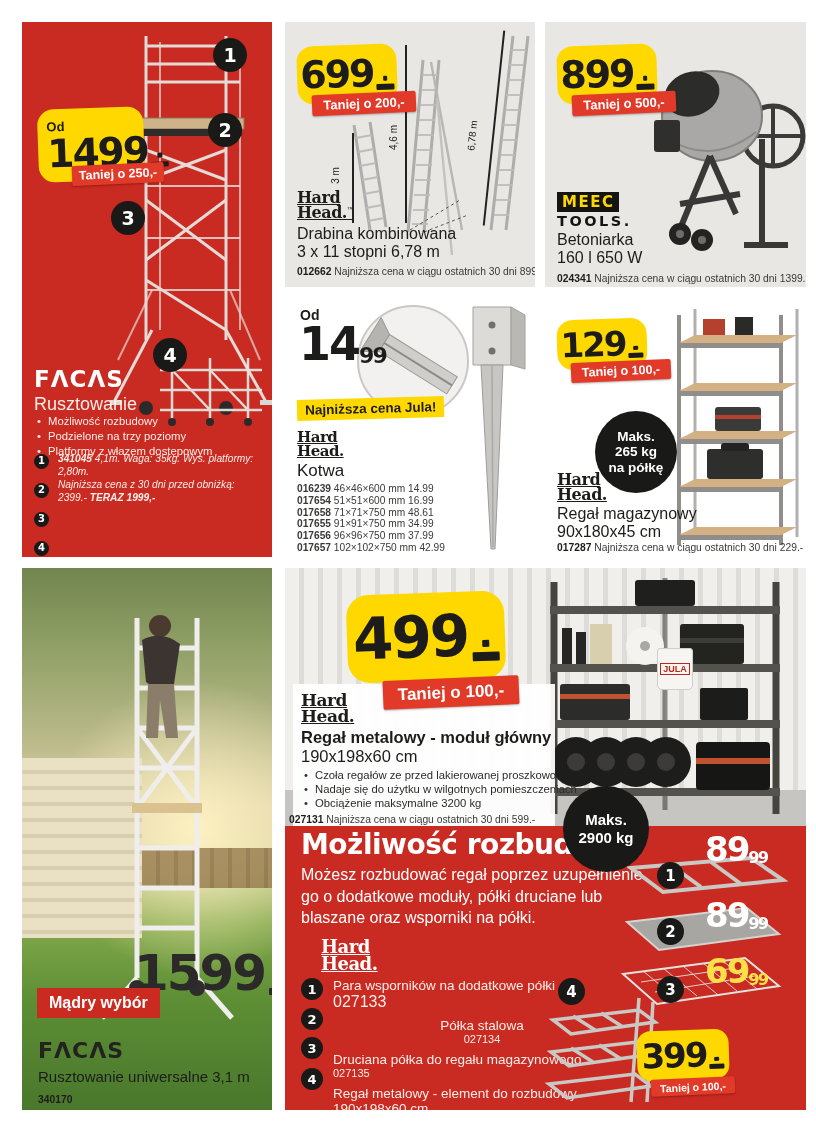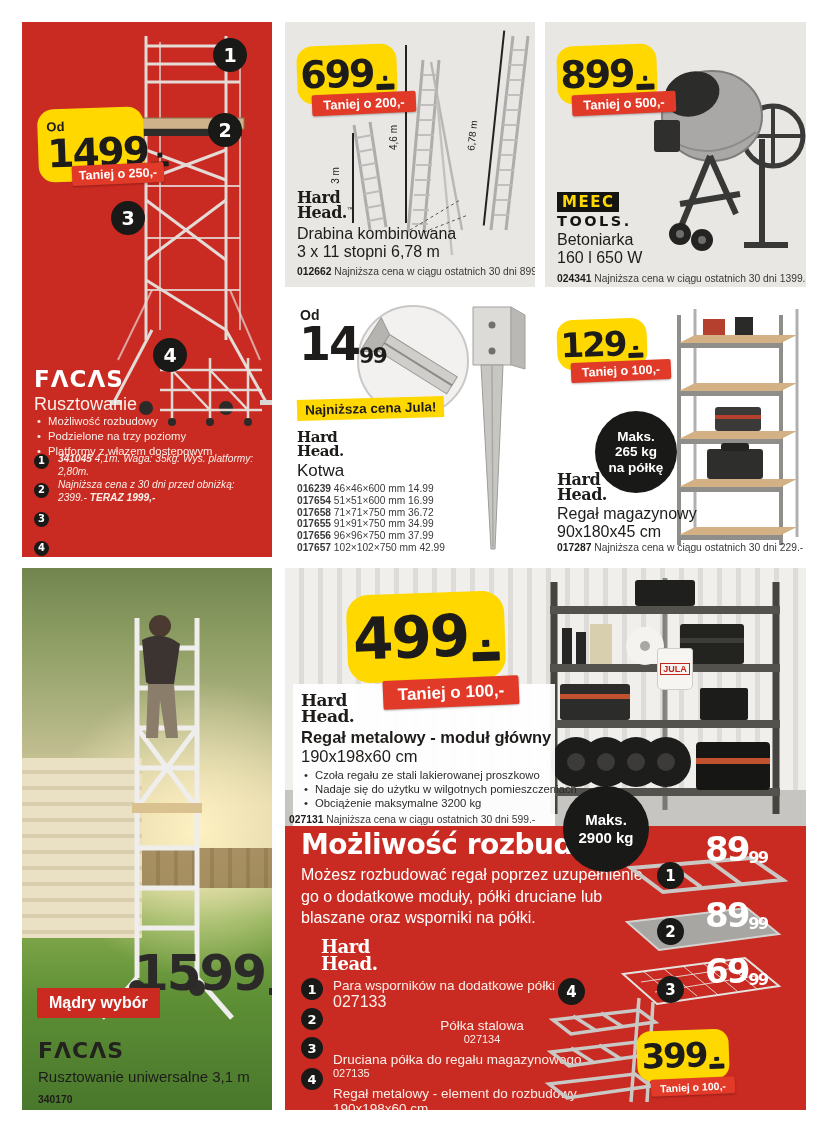--- a/index.html
+++ b/index.html
@@ -13,21 +13,21 @@
   .kr i{display:block;background:currentColor;border-radius:1px;}
   .kr .d{width:.13em;height:.13em;margin-bottom:.09em;}
   .kr .h{width:.46em;height:.14em;}
   .sup{font-size:.48em;line-height:1;margin-top:.05em;font-weight:bold;}
   .od{font-size:13px;font-weight:bold;letter-spacing:0;}
   
   .rt{position:absolute;background:#e23a28;color:#fff;font-weight:bold;transform:rotate(-2.5deg);border-radius:2px;display:flex;align-items:center;justify-content:center;box-shadow:0 1px 2px rgba(0,0,0,.28);white-space:nowrap;}
   
   .nc{position:absolute;background:#191918;color:#fff;border-radius:50%;display:flex;align-items:center;justify-content:center;font-weight:bold;font-family:"DejaVu Sans",sans-serif;}
   
-  .hh{position:absolute;font-family:"DejaVu Serif",serif;font-weight:bold;line-height:.95;letter-spacing:-.5px;}
+  .hh{position:absolute;font-family:"DejaVu Serif",serif;font-weight:bold;line-height:.95;letter-spacing:-.5px;text-decoration:underline;}
   .hh .tm{font-size:.4em;vertical-align:super;letter-spacing:0;}
   .title1{position:absolute;font-size:16px;line-height:1.15;}
   .skuline{position:absolute;font-size:10.3px;color:#3a3938;white-space:nowrap;}
   .skuline b{color:#1d1c1a;}
   .bullets{position:absolute;margin:0;padding:0;list-style:none;}
   .bullets li{padding-left:12px;position:relative;}
   .bullets li:before{content:"•";position:absolute;left:1px;}
   .dim{position:absolute;background:#222;width:1.5px;}
   .dimlabel{position:absolute;font-size:10px;color:#222;transform:rotate(-90deg);transform-origin:center;white-space:nowrap;}
   .meec-box{background:#141413;color:#ffd800;font-weight:bold;font-size:15px;letter-spacing:1.5px;padding:1px 5px;display:inline-block;font-family:"DejaVu Sans",sans-serif;}
@@ -273,21 +273,21 @@
       <span class="sup">99</span>
   </div>
   <div class="abs" style="left:12px;top:99px;background:#ffd800;padding:3px 8px;font-weight:bold;font-size:13.5px;transform:rotate(-1.5deg);">Najniższa cena Jula!</div>
   <div class="hh" style="left:12px;top:131px;font-size:15px;">
     <span>Hard</span><br><span>Head.</span>
   </div>
   <div class="title1" style="left:12px;top:162px;font-size:17px;">Kotwa</div>
   <div class="abs" style="left:12px;top:184px;font-size:10.2px;line-height:11.8px;white-space:nowrap;color:#3a3938;">
     <div><b>016239</b> <span>46×46×600 mm</span> <span>14.99</span></div>
     <div><b>017654</b> <span>51×51×600 mm</span> <span>16.99</span></div>
-    <div><b>017658</b> <span>71×71×750 mm</span> <span>36.72</span></div>
+    <div><b>017658</b> <span>71×71×750 mm</span> <span>48.61</span></div>
     <div><b>017655</b> <span>91×91×750 mm</span> <span>34.99</span></div>
     <div><b>017656</b> <span>96×96×750 mm</span> <span>37.99</span></div>
     <div><b>017657</b> <span>102×102×750 mm</span> <span>42.99</span></div>
   </div>
 </section>
 
 <section class="blk" style="left:545px;top:299px;width:261px;height:258px;background:#fff;">
   <svg class="abs" style="left:118px;top:8px;" width="140" height="245" viewBox="0 0 140 245">
     <g stroke="#8f8e8b" stroke-width="4" fill="none">
       <line x1="16" y1="8" x2="16" y2="238"></line>
@@ -430,21 +430,21 @@
     </div>
 
     <div class="abs" style="left:8px;top:116px;width:262px;height:142px;background:rgba(255,255,255,.94);"></div>
     <div class="hh" style="left:16px;top:124px;font-size:17px;z-index:3;">
       <span>Hard</span><br><span>Head.</span>
     </div>
     <div class="title1" style="left:16px;top:160px;font-size:16.5px;font-weight:bold;z-index:3;">
       <span>Regał metalowy - moduł główny</span><br><span style="font-weight:normal;">190x198x60 cm</span>
     </div>
     <ul class="bullets abs" style="left:18px;top:200px;font-size:11.3px;line-height:14.2px;z-index:3;color:#2c2b29;">
-      <li>Czoła regału ze stali lakierowanej proszkowo</li>
+      <li>Czoła regałów ze przed lakierowanej proszkowo</li>
       <li>Nadaje się do użytku w wilgotnych pomieszczeniach</li>
       <li>Obciążenie maksymalne 3200 kg</li>
     </ul>
     <p class="skuline" style="left:4px;top:236px;z-index:3;"><b>027131</b> <span>Najniższa cena w ciągu ostatnich 30 dni 599.-</span></p>
   </div>
 
   <div class="yb" style="left:62px;top:25px;width:158px;height:88px;border-radius:22px;z-index:4;">
     <span class="price" style="font-size:58px;">
         <span>499</span>
         <span class="kr">
@@ -518,21 +518,21 @@
       <g stroke="#e4e3e0" stroke-width="1" opacity=".9">
         <line x1="28" y1="19" x2="62" y2="47"></line>
           <line x1="48" y1="16" x2="82" y2="44"></line>
           <line x1="68" y1="14" x2="102" y2="42"></line>
         <line x1="88" y1="11" x2="122" y2="39"></line>
           <line x1="108" y1="9" x2="142" y2="37"></line>
         <line x1="26" y1="30" x2="120" y2="16"></line>
           <line x1="40" y1="40" x2="140" y2="24"></line>
       </g>
     </svg>
-    <div class="price white abs" style="left:420px;top:128px;font-size:34px;color:#ffffff;">
+    <div class="price white abs" style="left:420px;top:128px;font-size:34px;color:#fde047;">
       <span>69</span>
         <span class="sup">99</span>
     </div>
     <span class="nc" style="left:372px;top:150px;width:27px;height:27px;font-size:15px;">3</span>
 
     <svg class="abs" style="left:258px;top:168px;" width="125" height="112" viewBox="0 0 125 112">
       <g stroke="#c9c8c5" stroke-width="3.5" fill="none">
         <line x1="96" y1="4" x2="88" y2="108"></line>
           <line x1="110" y1="8" x2="104" y2="108"></line>
         <polygon points="10,26 96,16 112,28 28,40"></polygon>

